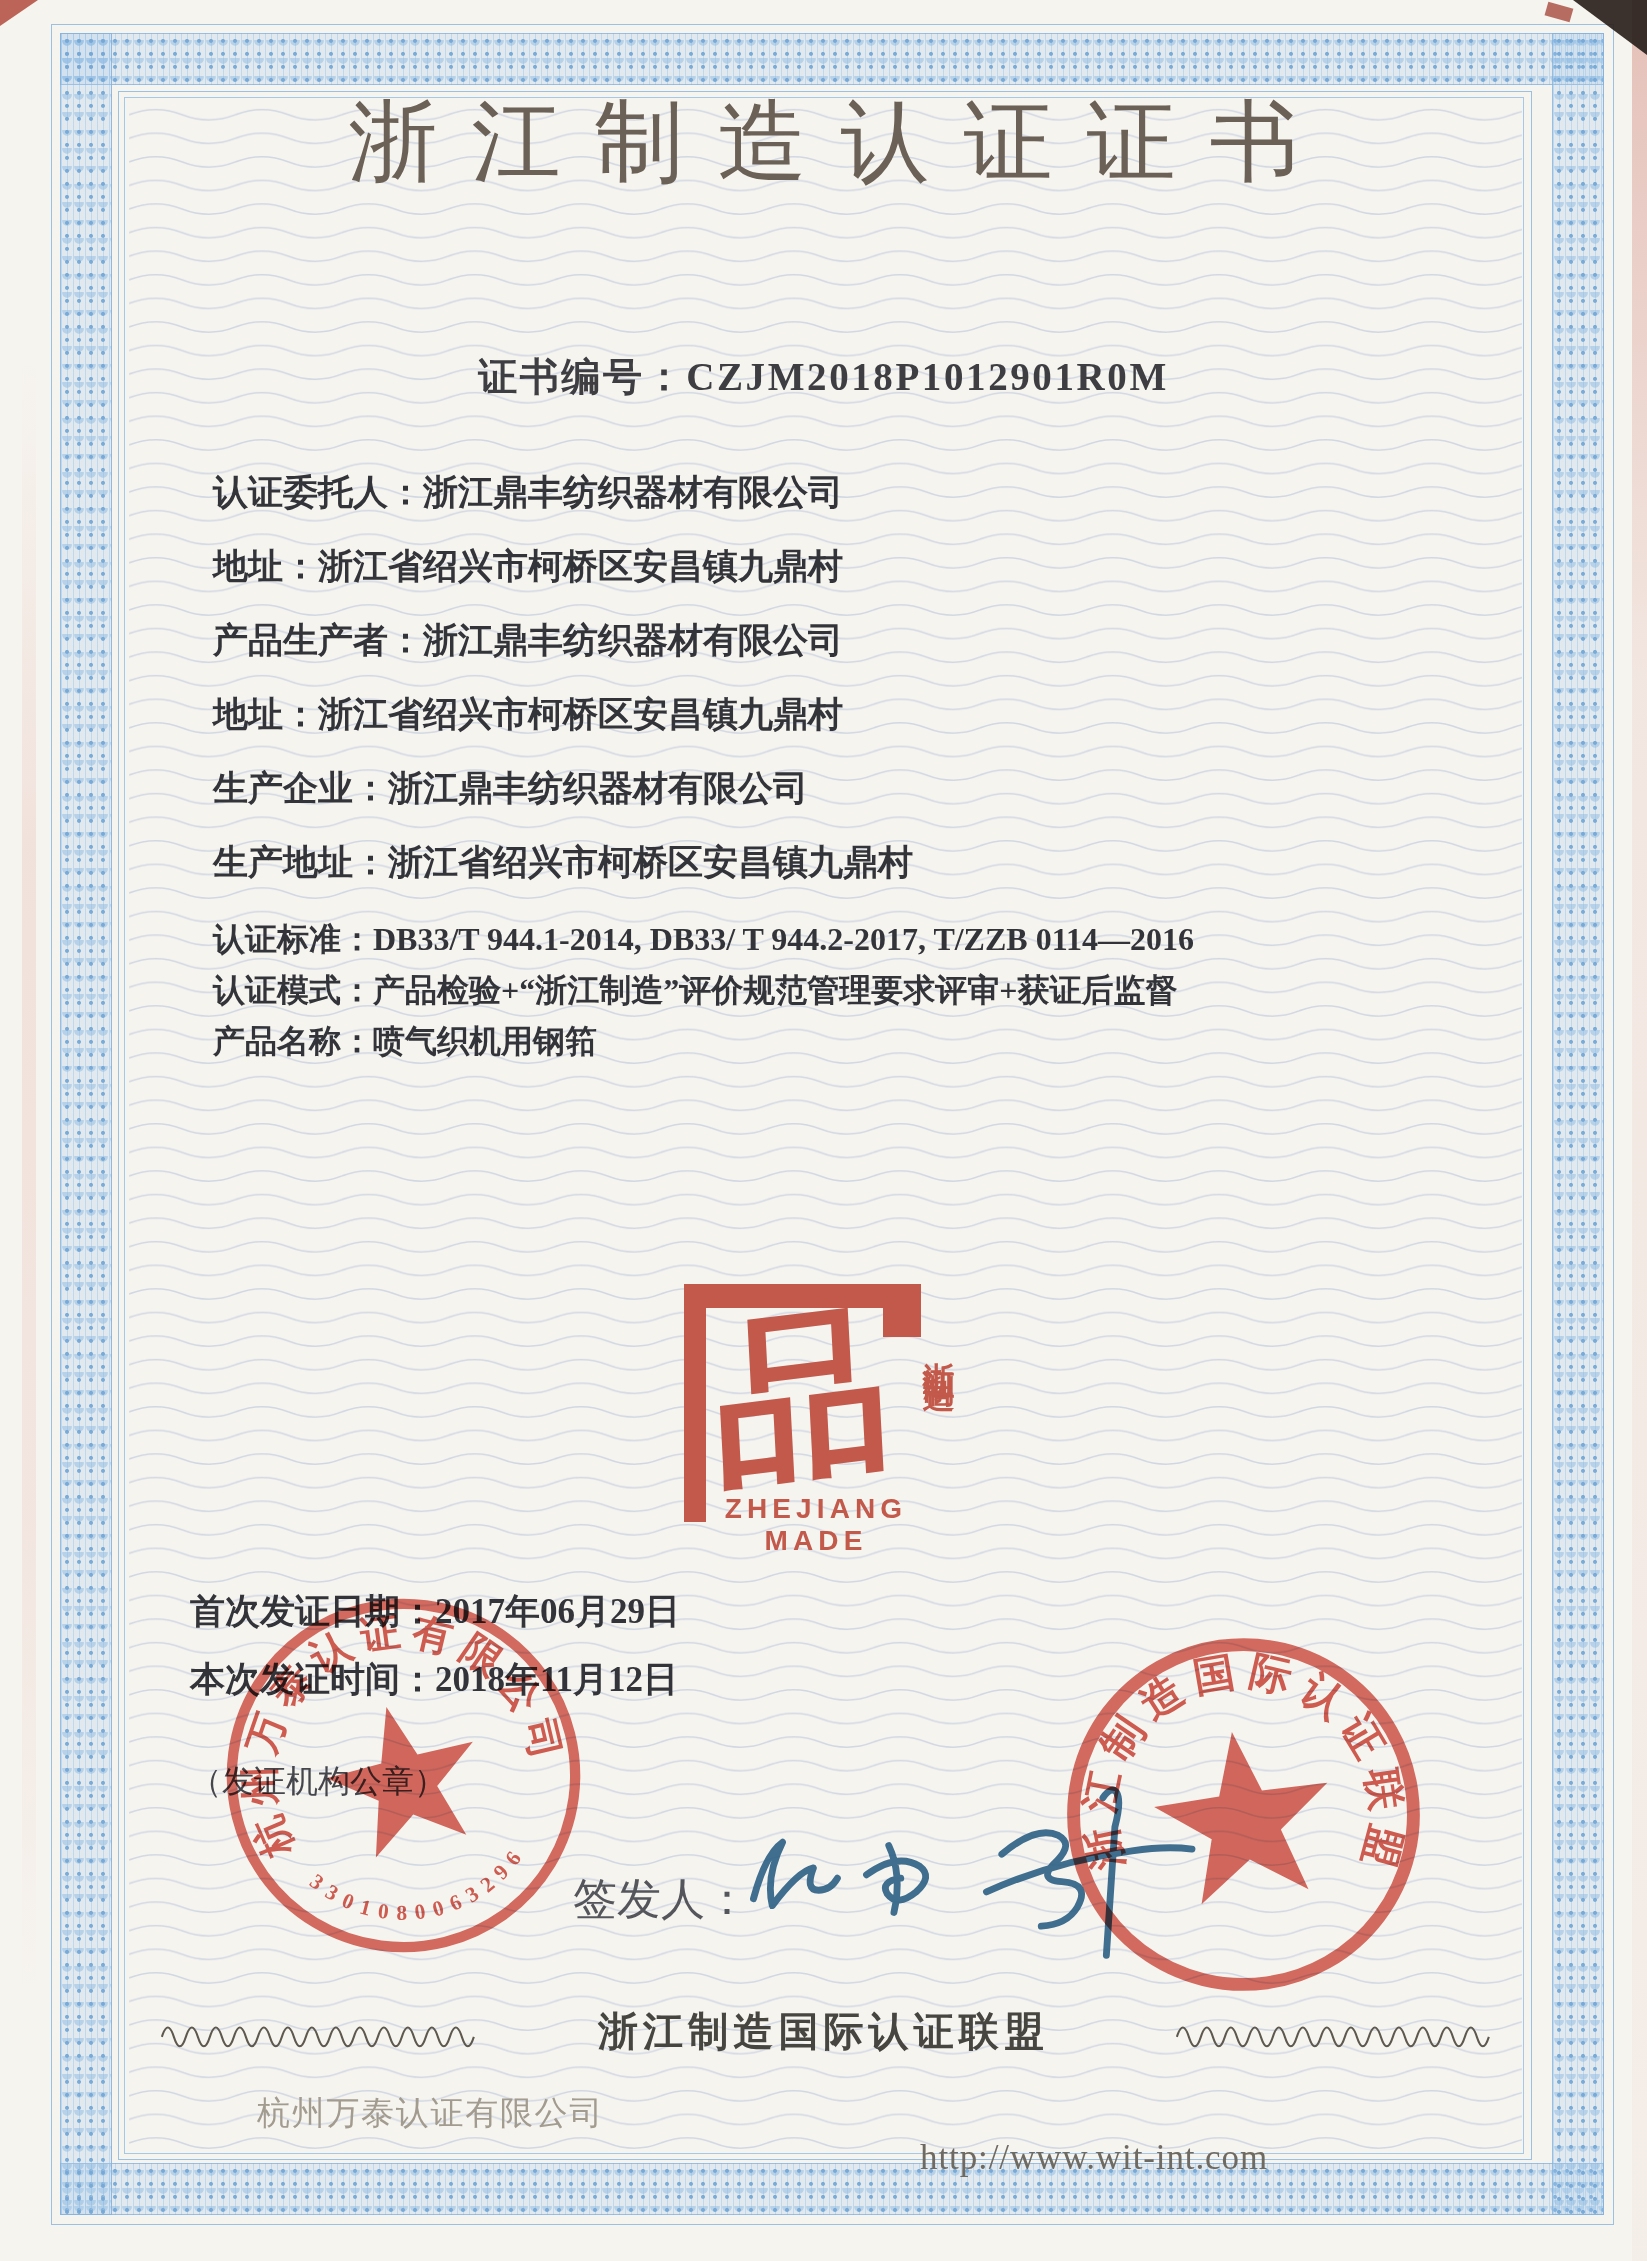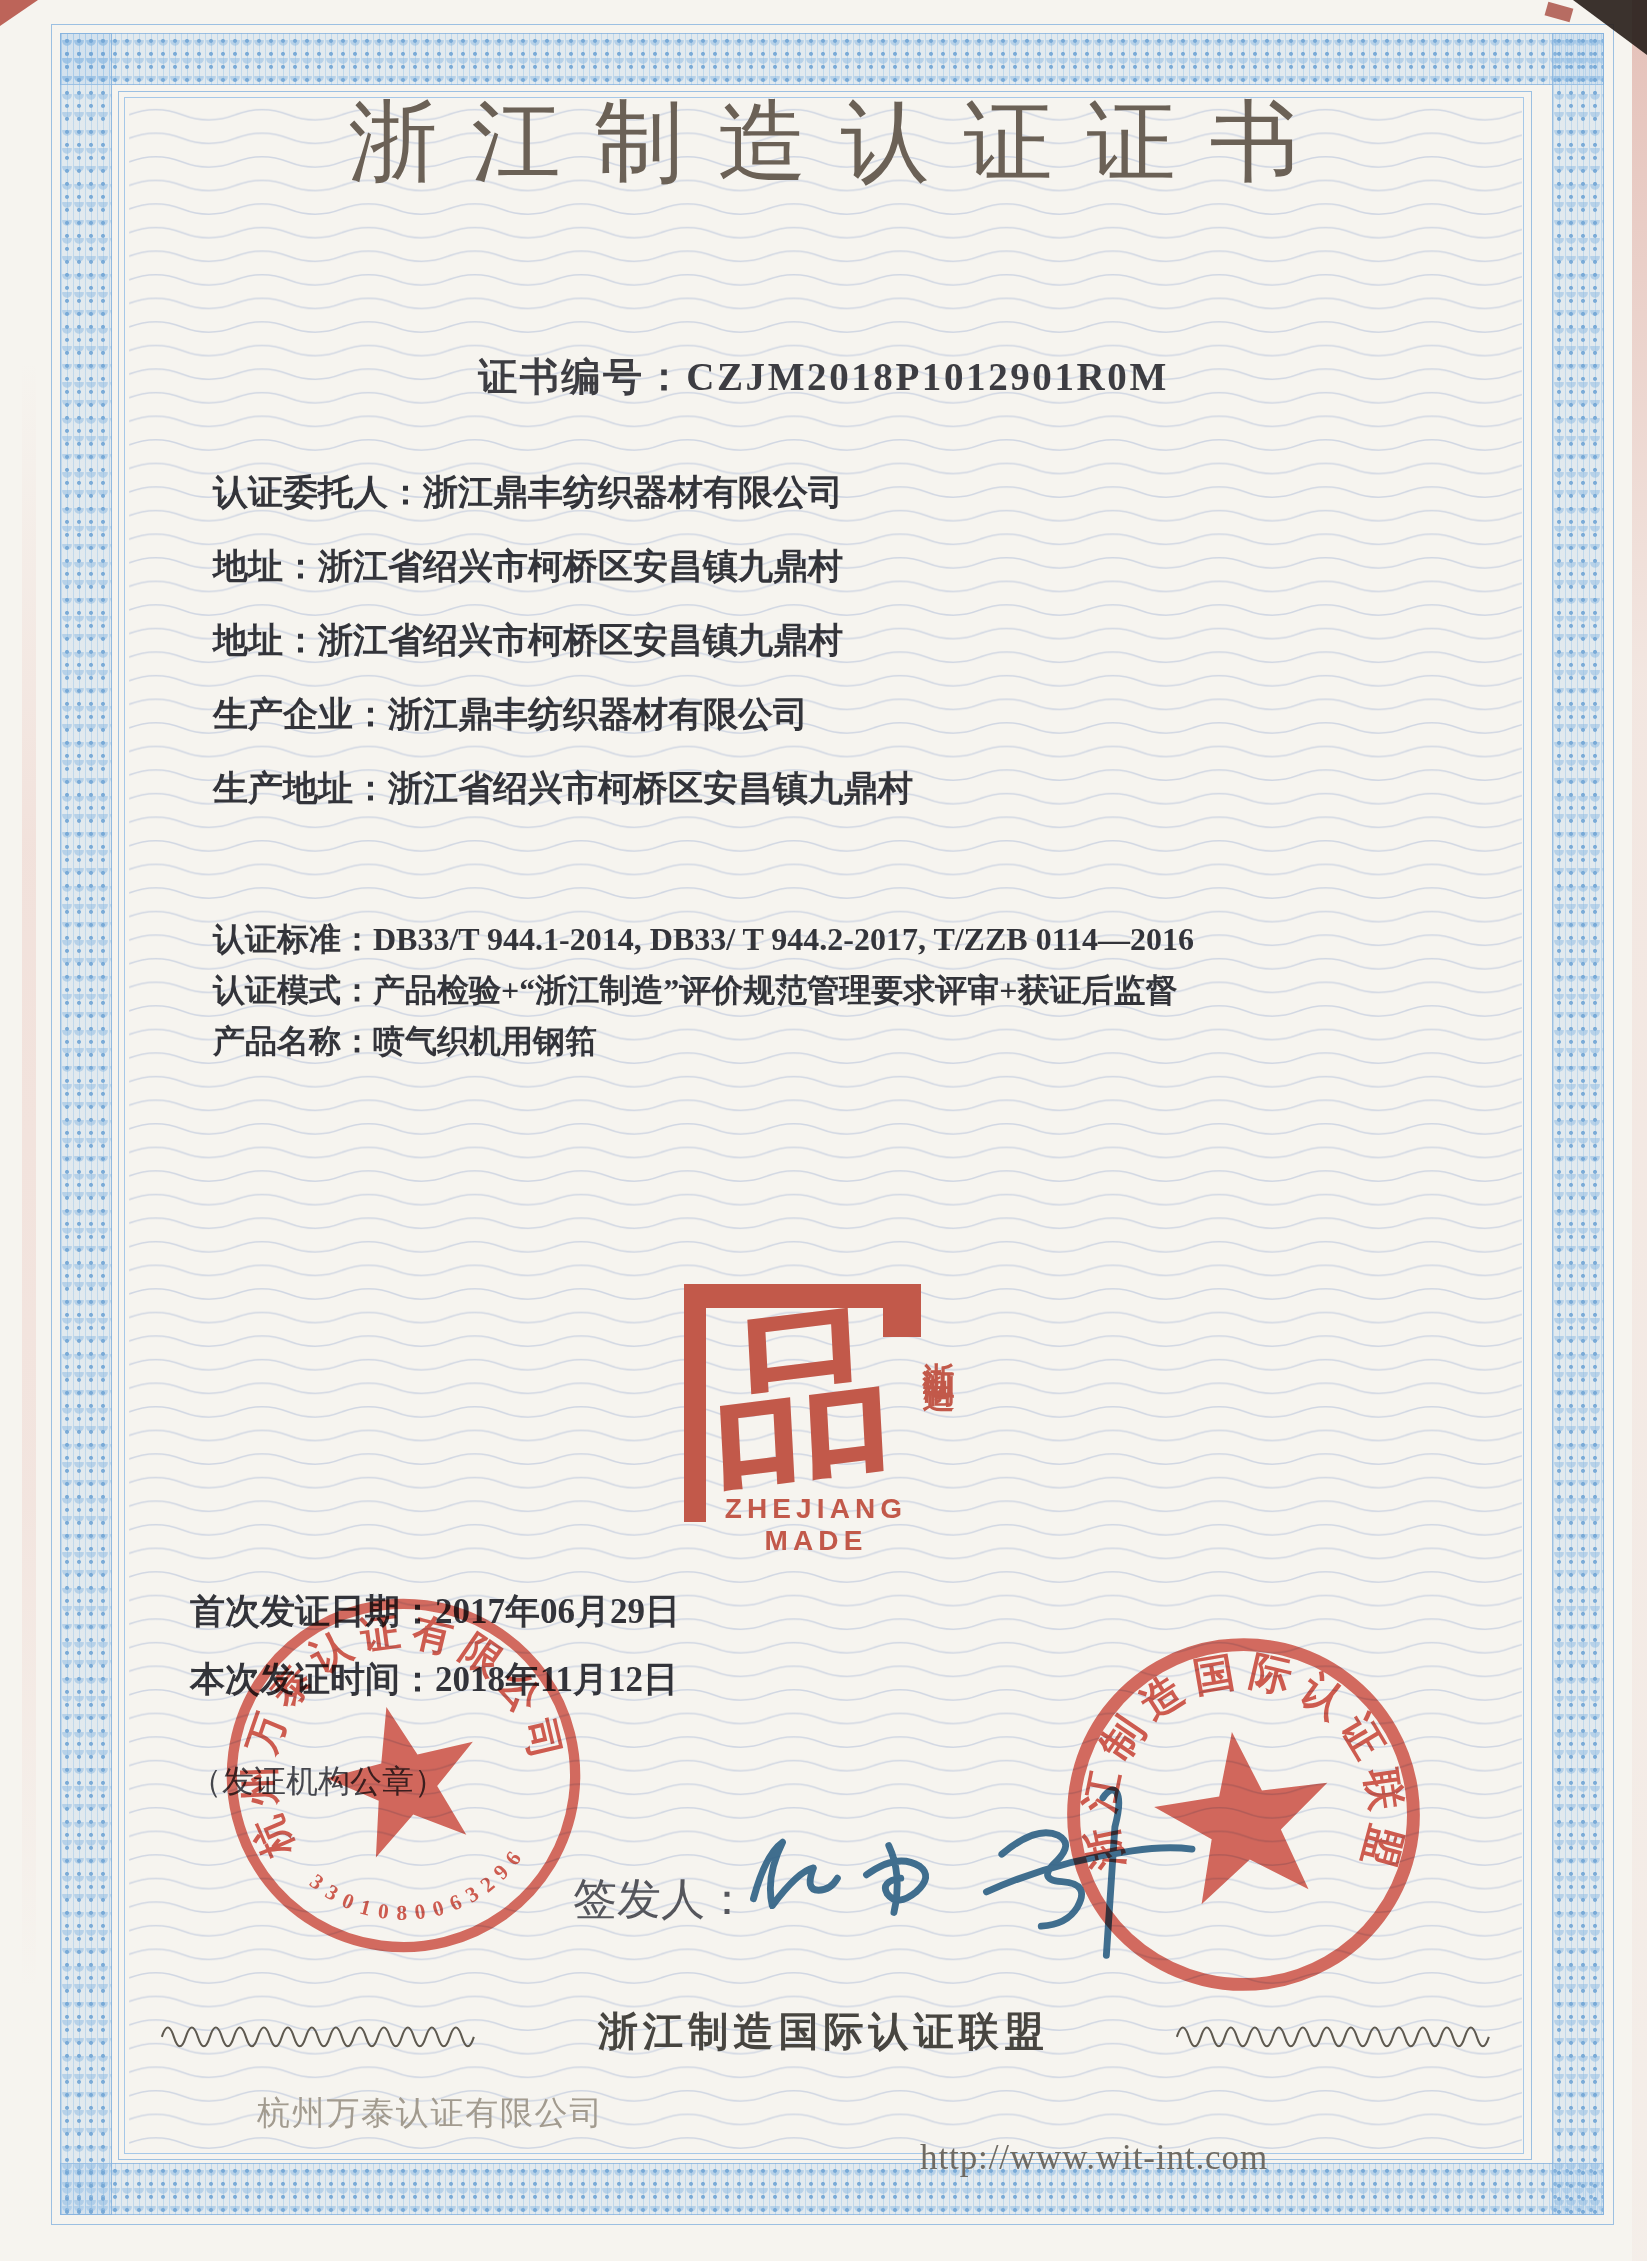--- a/index.html
+++ b/index.html
@@ -110,20 +110,21 @@
 
   <div class="title">浙江制造认证证书</div>
 
   <div class="certno">
     <span>证书编号：</span><span>CZJM2018P1012901R0M</span>
   </div>
 
   <div class="info">
     <div><span>认证委托人：</span><span>浙江鼎丰纺织器材有限公司</span></div>
     <div><span>地址：</span><span>浙江省绍兴市柯桥区安昌镇九鼎村</span></div>
+    <div><span>产品生产者：</span><span>浙江鼎丰纺织器材有限公司</span></div>
     <div><span>地址：</span><span>浙江省绍兴市柯桥区安昌镇九鼎村</span></div>
     <div><span>生产企业：</span><span>浙江鼎丰纺织器材有限公司</span></div>
     <div><span>生产地址：</span><span>浙江省绍兴市柯桥区安昌镇九鼎村</span></div>
   </div>
 
   <div class="spec">
     <div><span>认证标准：</span><span>DB33/T 944.1-2014, DB33/ T 944.2-2017, T/ZZB 0114—2016</span></div>
     <div><span>认证模式：</span><span>产品检验+“浙江制造”评价规范管理要求评审+获证后监督</span></div>
     <div><span>产品名称：</span><span>喷气织机用钢筘</span></div>
   </div>

